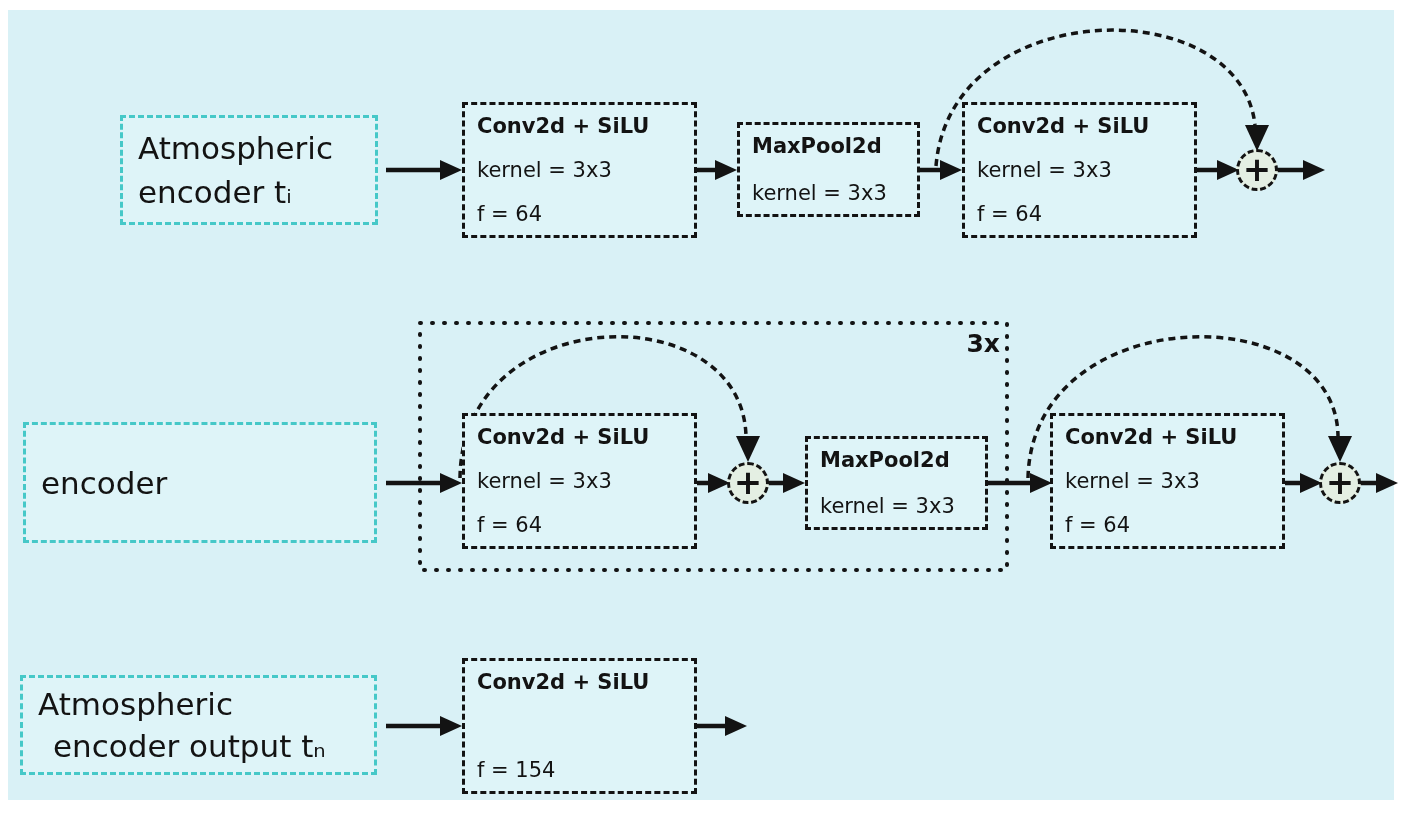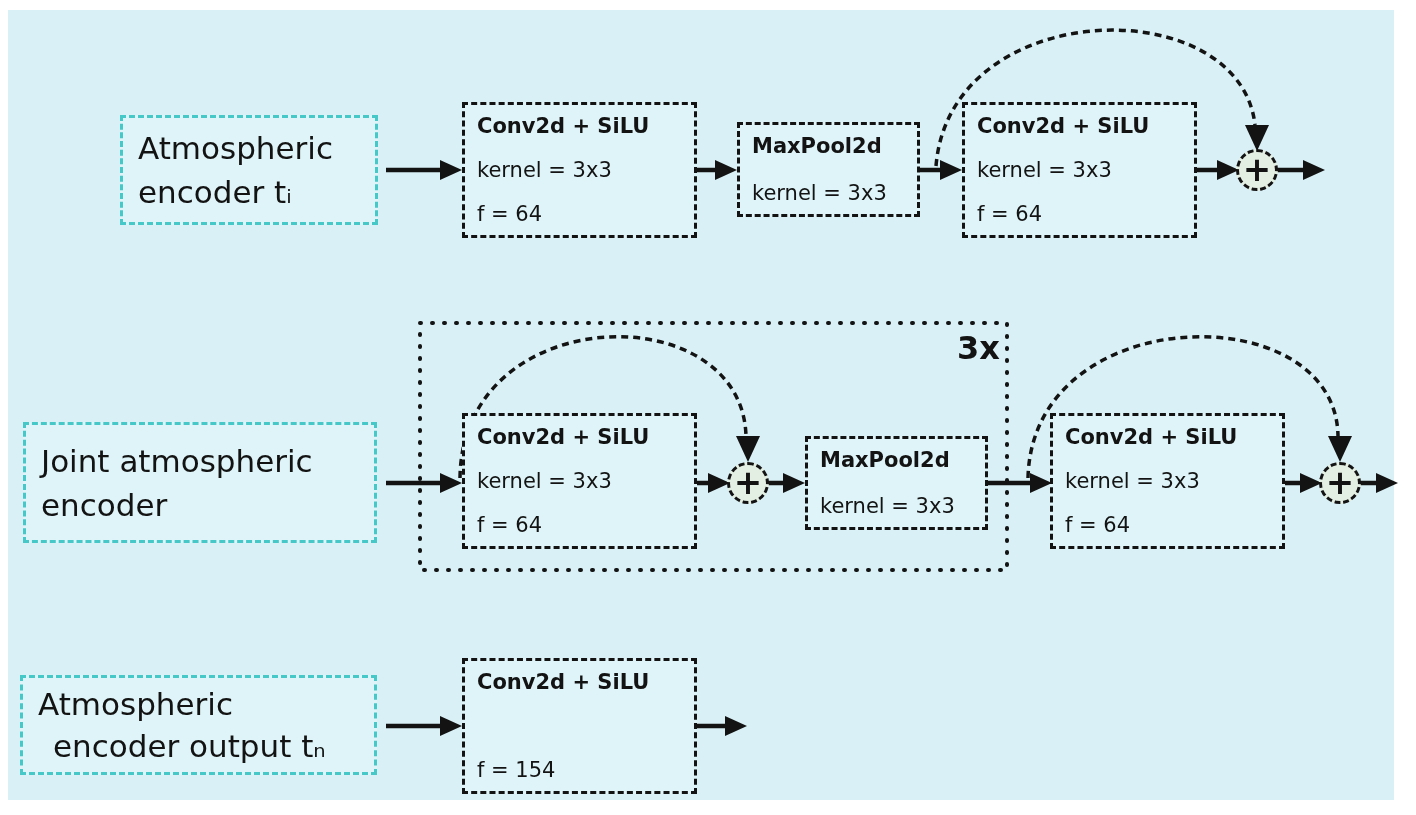--- a/index.html
+++ b/index.html
@@ -21,21 +21,21 @@
   .block .bt{font-size:21px;font-weight:700;line-height:26px;white-space:nowrap;}
   .block .bl{font-size:21px;font-weight:400;line-height:26px;white-space:nowrap;}
   .labelbox{position:absolute;box-sizing:border-box;background:var(--block-fill);
             border:3px dashed var(--accent);display:flex;flex-direction:column;
             justify-content:center;padding-left:15px;z-index:2;}
   .labelbox .ll{font-size:31px;line-height:44px;white-space:nowrap;}
   .addnode{position:absolute;box-sizing:border-box;width:42px;height:42px;border-radius:50%;
            background:var(--node-fill);border:3px dashed var(--ink);display:flex;
            align-items:center;justify-content:center;z-index:3;}
   .addnode .plus{font-size:34px;font-weight:700;line-height:34px;margin-top:-3px;}
-  .badge{position:absolute;font-size:32px;font-weight:700;text-align:right;z-index:2;}
+  .badge{position:absolute;font-size:25px;font-weight:700;text-align:right;z-index:2;}
 </style>
 </head>
 <body>
 
 <div id="stage">
   <div id="field"></div>
 
   <svg id="wires" viewBox="0 0 1416 815">
 
     <rect class="grp" x="420" y="323" width="587" height="247"></rect>
@@ -100,21 +100,20 @@
     <div class="bl">f = 64</div>
   </div>
 
   <div class="addnode" style="left:1236px;top:149px;">
     <div class="plus">+</div>
   </div>
 
   <div class="badge" style="left:940px;top:329px;width:60px;">3x</div>
 
   <div class="labelbox" style="left:23px;top:422px;width:354px;height:121px;">
-    <div class="ll">Joint atmospheric</div>
     <div class="ll">encoder</div>
   </div>
 
   <div class="block" style="left:462px;top:413px;width:235px;height:136px;">
     <div class="bt">Conv2d + SiLU</div>
     <div class="bl">kernel = 3x3</div>
     <div class="bl">f = 64</div>
   </div>
 
   <div class="addnode" style="left:727px;top:462px;">

